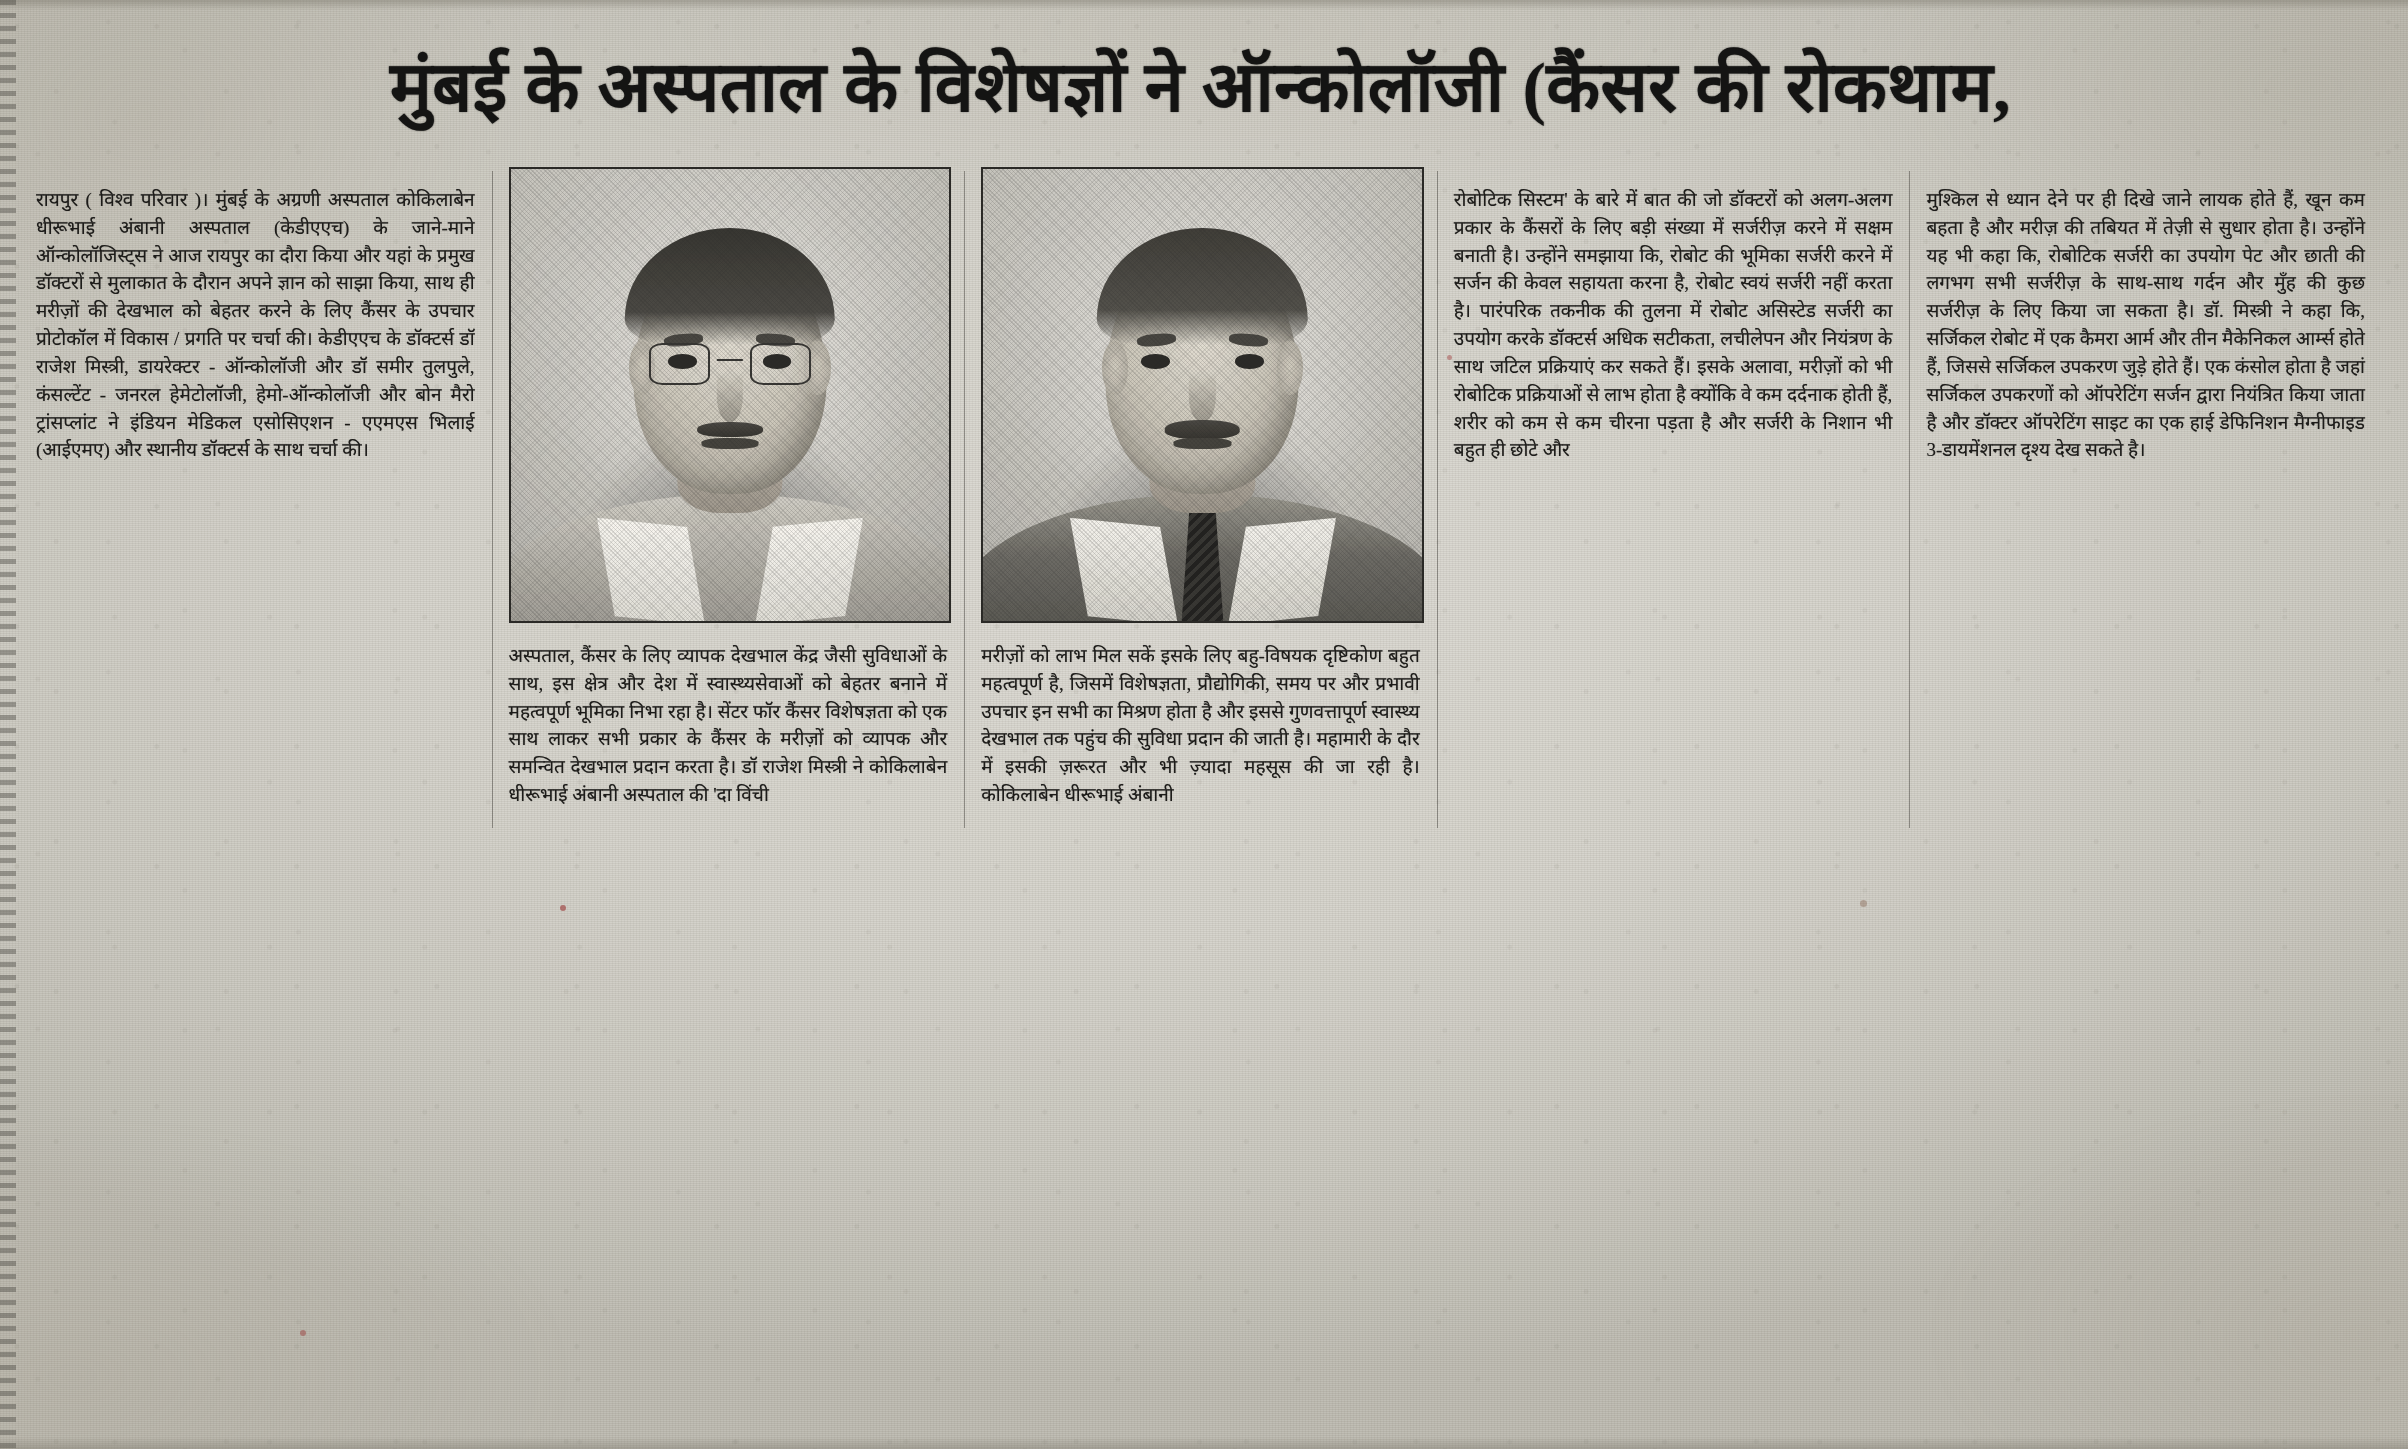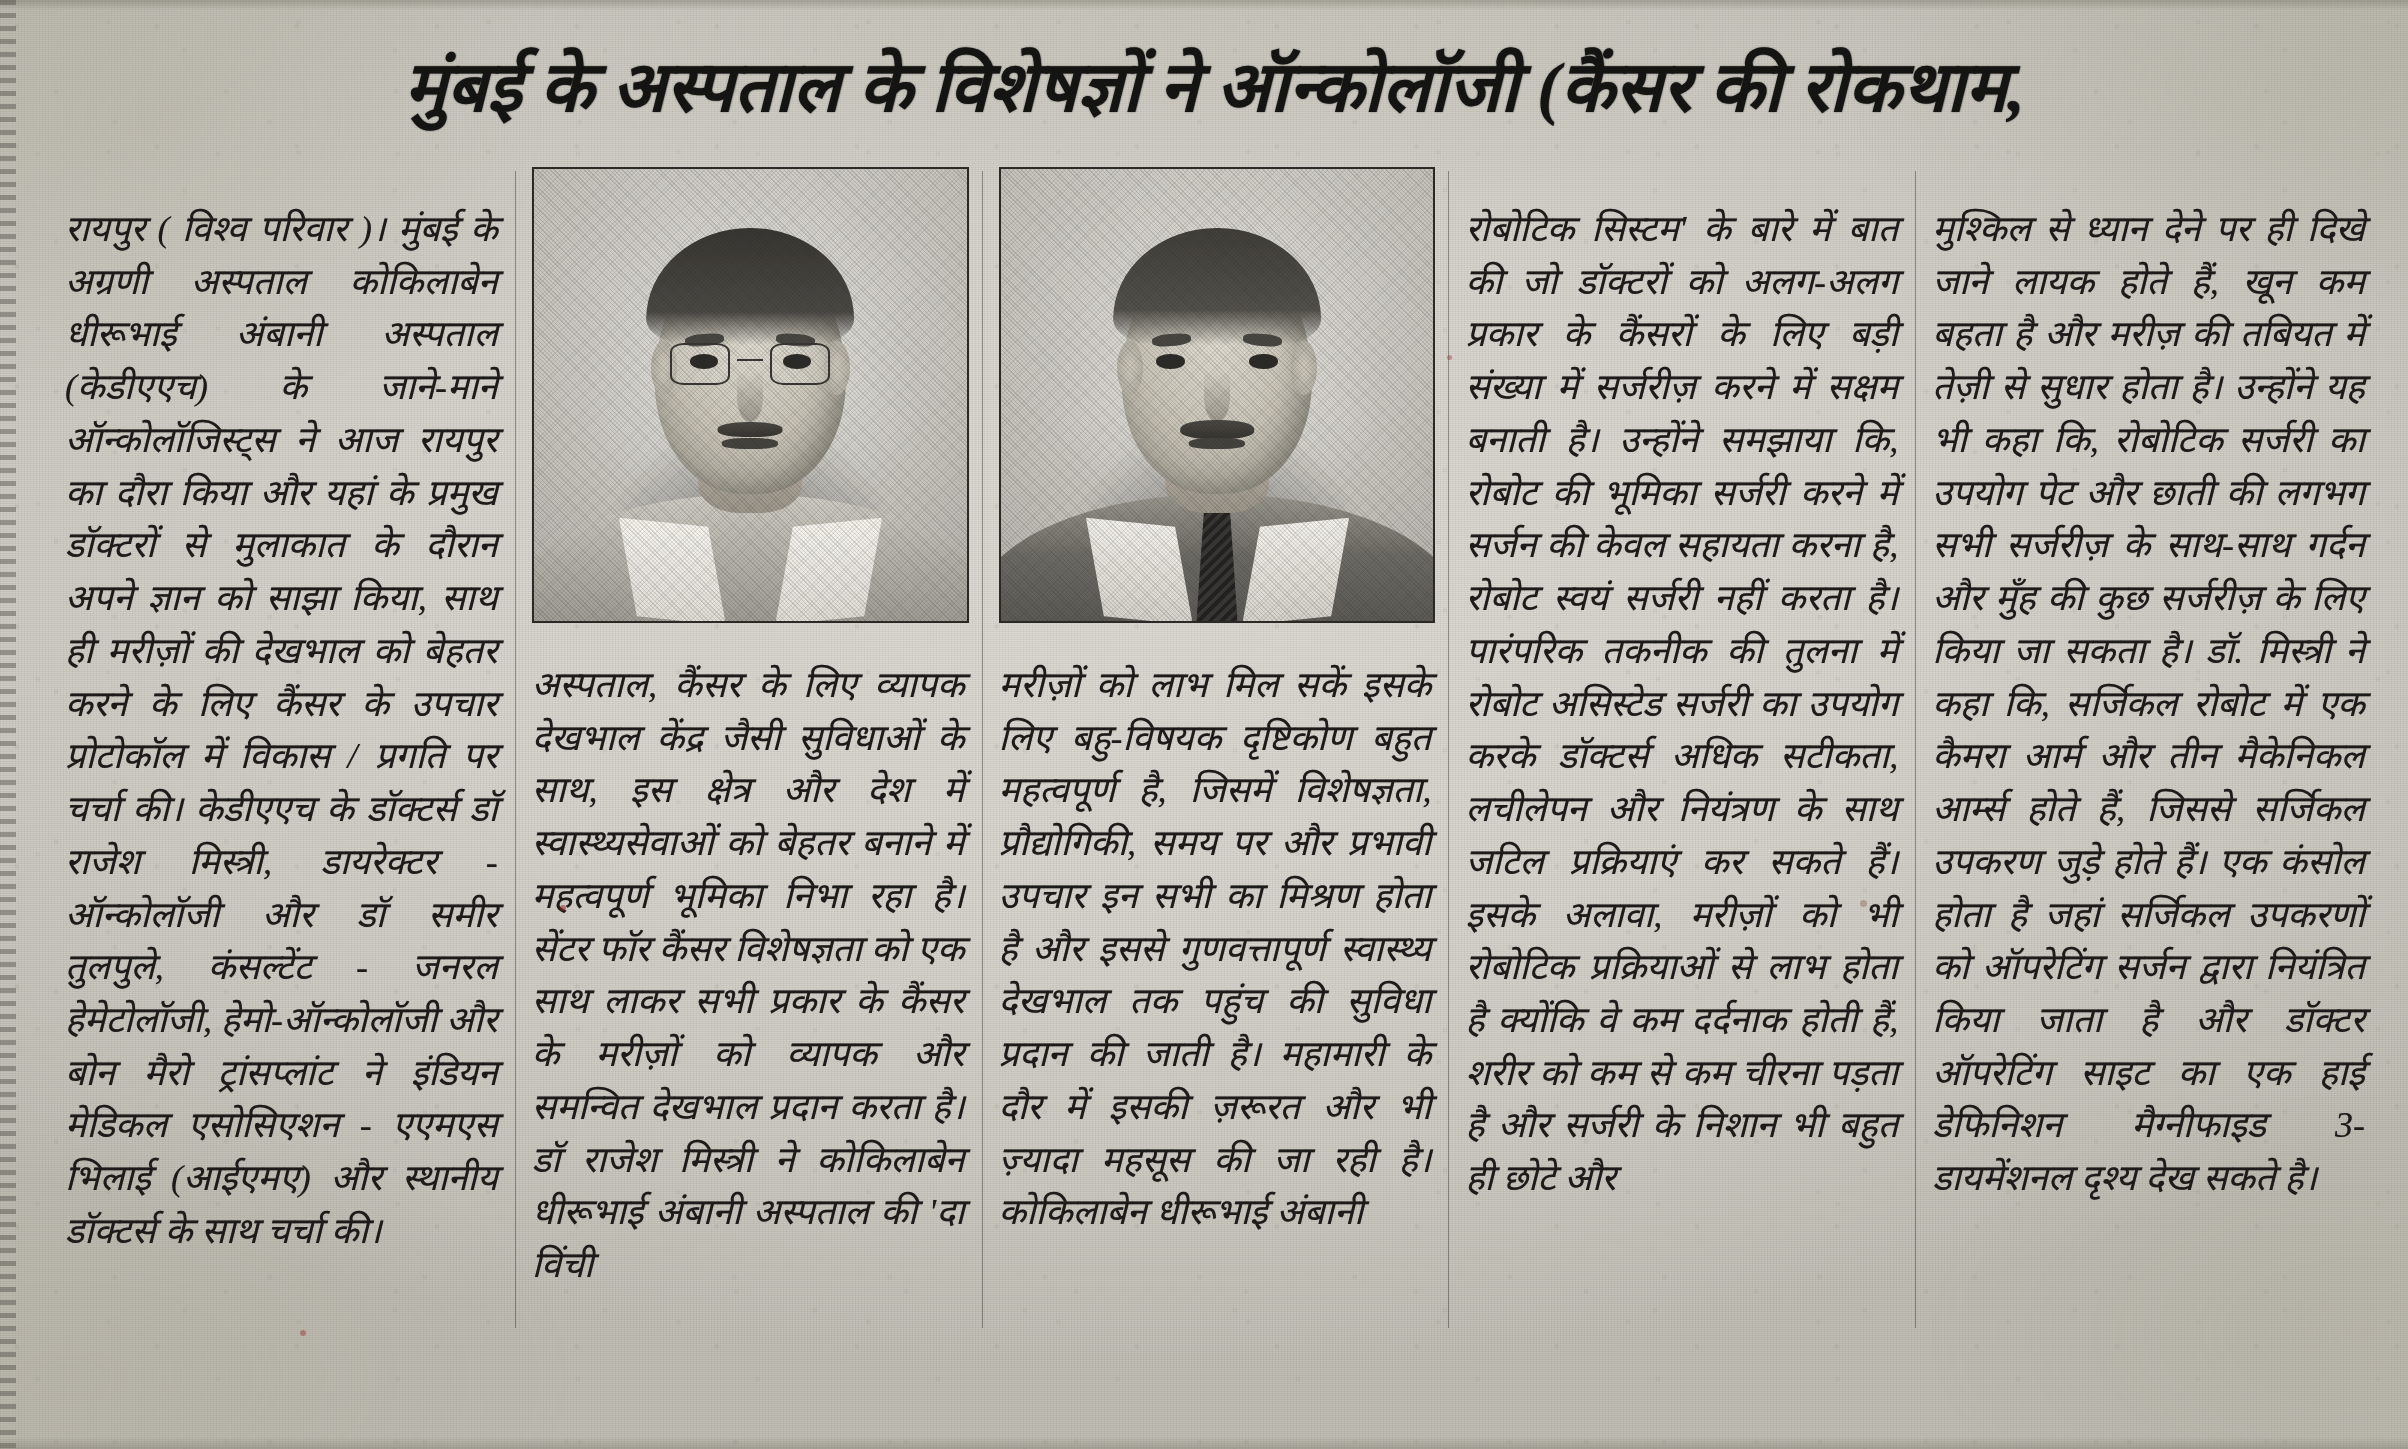--- a/index.html
+++ b/index.html
@@ -73,22 +73,21 @@
   }
   .edge-bottom {
     position:absolute; left:0; right:0; bottom:0; height:12px;
     pointer-events:none;
     background: linear-gradient(0deg, rgba(120,116,104,.40), rgba(120,116,104,0));
   }
 
   .content {
     position: relative;
     z-index: 5;
-    padding: 0 26px 0 48px;
-    font-style: italic;
+    padding: 0 26px 0 19px;
   }
 
   
   .headline {
     margin: 42px 0 0 0;
     text-align: center;
     font-family: "Liberation Serif", "DejaVu Serif", serif;
     font-weight: 700;
     font-size: 70px;
     line-height: 1.30;
@@ -116,21 +115,21 @@
     position: absolute;
     left: 0; top: 4px; bottom: 0;
     width: 1px;
     background: rgba(40,38,34,.42);
   }
   
   .col.no-rule::before { display: none; }
 
   .body-text {
     font-family: "Liberation Serif", "DejaVu Serif", serif;
-    font-size: 36px;
+    font-size: 19px;
     line-height: 1.465;
     text-align: justify;
     text-justify: inter-word;
     color: #1c1b19;
     text-shadow: 0 0 .7px rgba(25,24,20,.45);
     hyphens: none;
   }
   .body-text.lead { }
 
   

